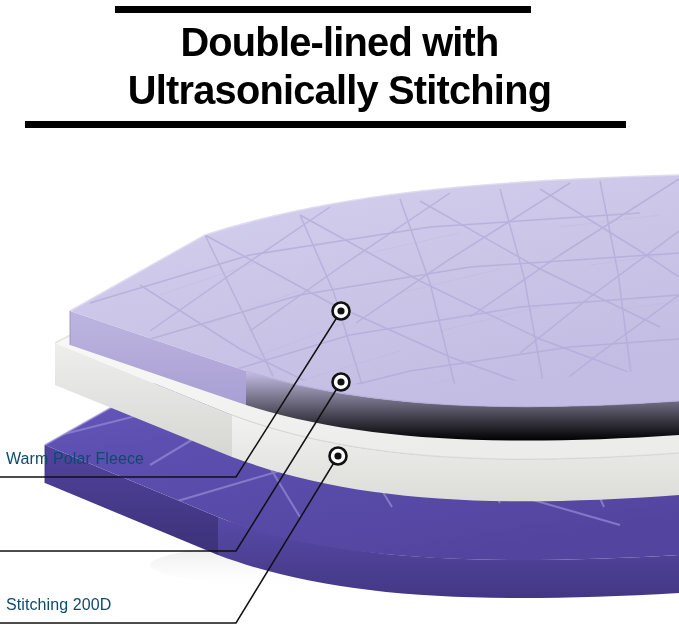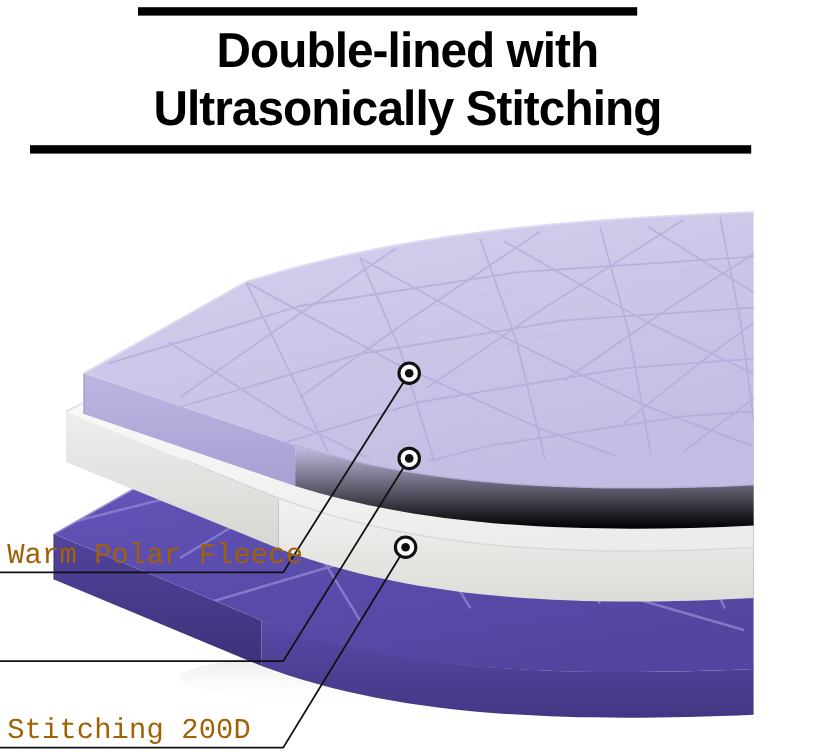--- a/index.html
+++ b/index.html
@@ -6,21 +6,21 @@
     margin: 0;
     padding: 0;
     background: #ffffff;
   }
   body {
     font-family: "Liberation Sans", sans-serif;
     -webkit-font-smoothing: antialiased;
   }
   #infographic {
     position: relative;
-    width: 628px;
+    width: 679px;
     height: 628px;
     background: #ffffff;
     overflow: hidden;
   }
 
   
   .rule {
     position: absolute;
     background: #000000;
   }
@@ -67,23 +67,23 @@
   #illustration svg {
     display: block;
     width: 679px;
     height: 493px;
   }
 
   
   .callout-label {
     position: absolute;
     left: 6px;
-    color: #a16207;
-    font-family: Liberation Mono, monospace;
-    font-size: 24px;
+    color: #0c4a6e;
+    font-family: Liberation Sans, sans-serif;
+    font-size: 16px;
     font-weight: normal;
     letter-spacing: 0.1px;
     white-space: nowrap;
   }
   #label-0 { top: 450px; }
   #label-1 { top: 524px; }
   #label-2 { top: 596px; }
 
   #callout-lines {
     position: absolute;

